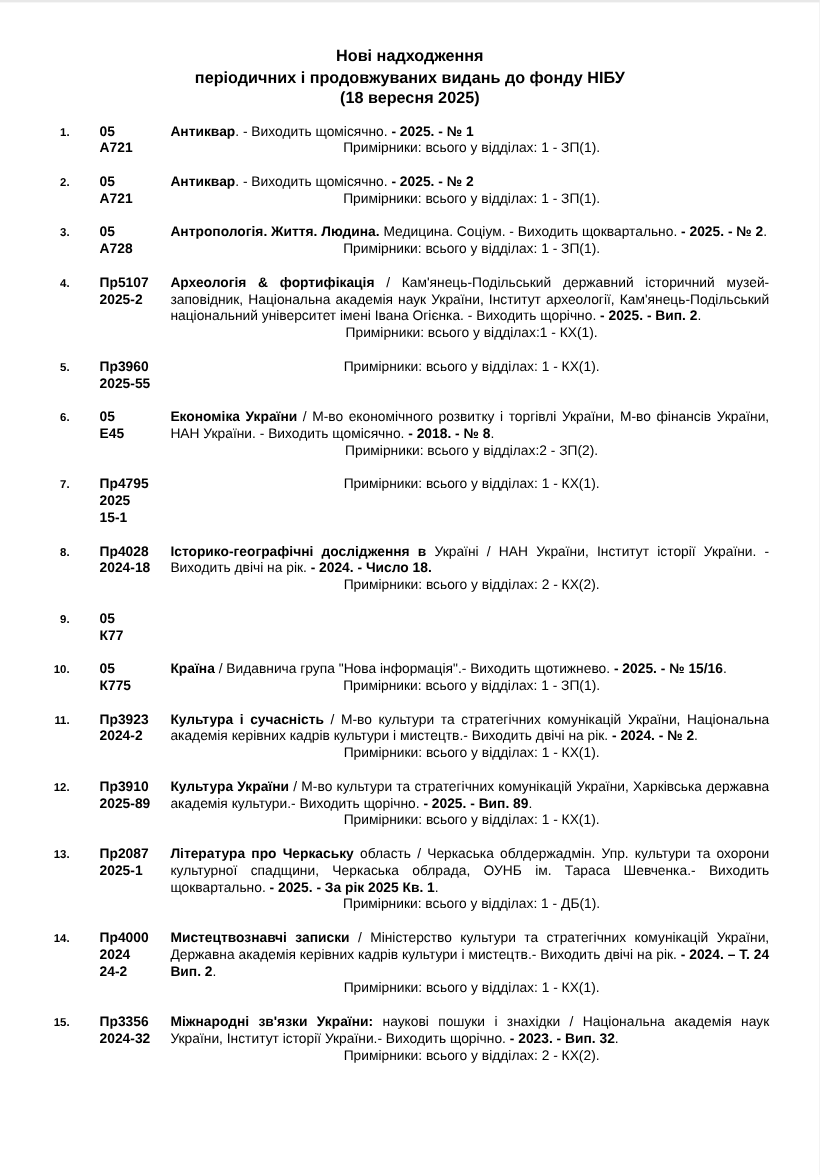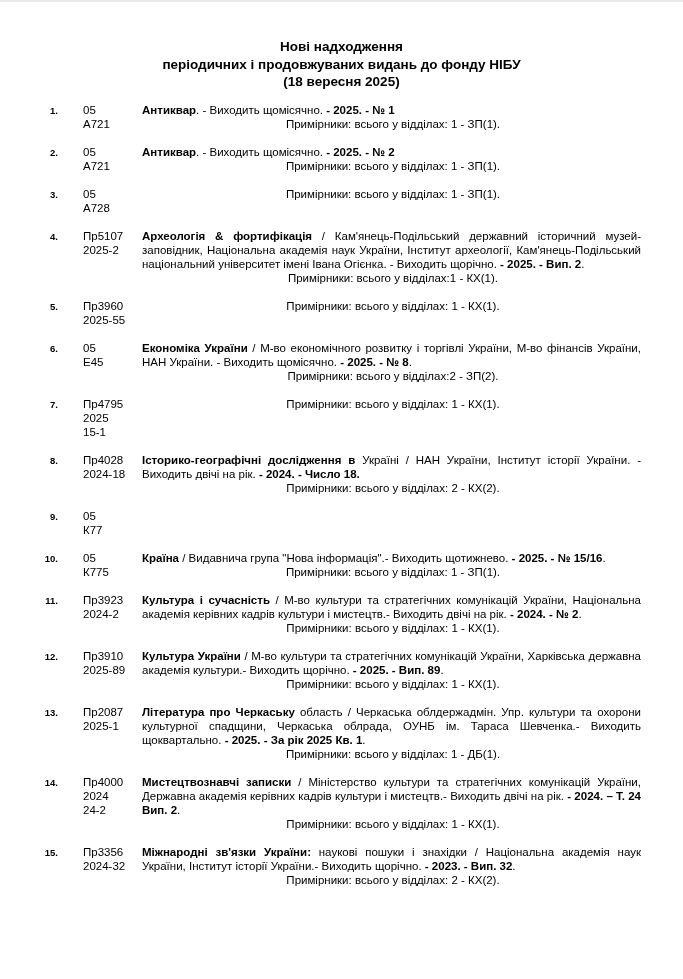--- a/index.html
+++ b/index.html
@@ -37,21 +37,21 @@
     text-align: right;
     font-weight: bold;
     font-size: 9.5px;
     line-height: 13px;
     padding-top: 1px;
   }
   .entry-call {
     width: 59px;
     flex: 0 0 59px;
     margin-left: 25px;
-    font-weight: normal;
+    font-weight: bold;
     white-space: nowrap;
   }
   .entry-body { flex: 1 1 auto; min-width: 0; }
   .entry-desc { text-align: justify; }
   .entry-desc b { font-weight: bold; }
   .entry-copies { padding-left: 3px; text-align: center; }
 </style>
 </head>
 <body>
 
@@ -87,20 +87,21 @@
     </div>
   </div>
 
   <div class="entry">
     <div class="entry-num">3.</div>
     <div class="entry-call">
           <div>05</div>
           <div>А728</div>
         </div>
     <div class="entry-body">
+      <div class="entry-desc"><b>Антропологія. Життя. Людина.</b><span> Медицина. Соціум. - Виходить щоквартально. </span><b>- 2025. - № 2</b><span>.</span></div>
       <div class="entry-copies">Примірники: всього у відділах: 1 - ЗП(1).</div>
     </div>
   </div>
 
   <div class="entry">
     <div class="entry-num">4.</div>
     <div class="entry-call">
           <div>Пр5107</div>
           <div>2025-2</div>
         </div>
@@ -121,21 +122,21 @@
     </div>
   </div>
 
   <div class="entry">
     <div class="entry-num">6.</div>
     <div class="entry-call">
           <div>05</div>
           <div>Е45</div>
         </div>
     <div class="entry-body">
-      <div class="entry-desc"><b>Економіка України</b><span> / М-во економічного розвитку і торгівлі України, М-во фінансів України, НАН України. - Виходить щомісячно. </span><b>- 2025. - № 8</b><span>.</span></div>
+      <div class="entry-desc"><b>Економіка України</b><span> / М-во економічного розвитку і торгівлі України, М-во фінансів України, НАН України. - Виходить щомісячно. </span><b>- 2018. - № 8</b><span>.</span></div>
       <div class="entry-copies">Примірники: всього у відділах:2 - ЗП(2).</div>
     </div>
   </div>
 
   <div class="entry">
     <div class="entry-num">7.</div>
     <div class="entry-call">
           <div>Пр4795</div>
           <div>2025</div>
           <div>15-1</div>

